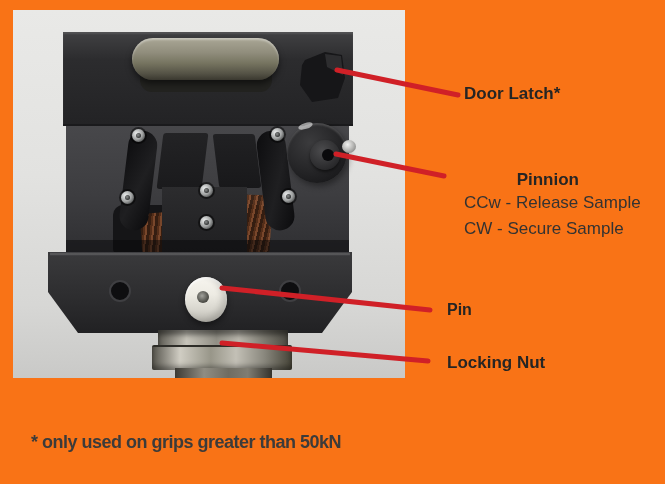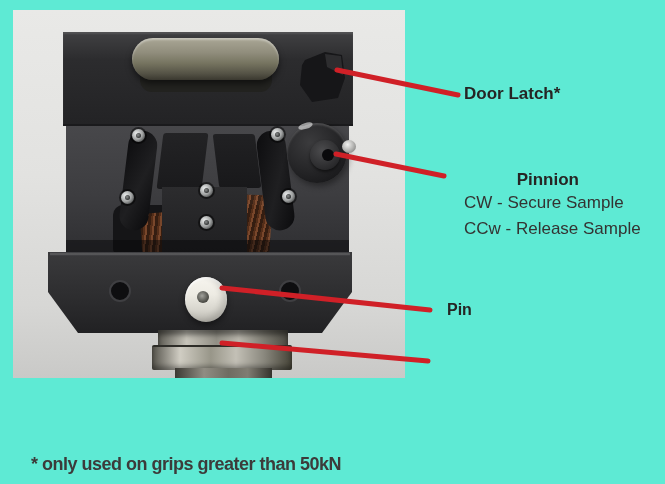--- a/index.html
+++ b/index.html
@@ -1,16 +1,16 @@
 <!DOCTYPE html>
 <html><head>
 <meta charset="utf-8">
 <style>
   html,body{margin:0;padding:0;background:#ffffff;}
-  .canvas{position:relative;width:665px;height:484px;background:#5eead4;overflow:hidden;
+  .canvas{position:relative;width:665px;height:484px;background:#f97316;overflow:hidden;
           font-family:"Liberation Sans",sans-serif;}
 
   
   .photo{position:absolute;left:13px;top:10px;width:392px;height:368px;overflow:hidden;
          background:linear-gradient(180deg,#e9e9e7 0%,#e2e2e0 45%,#d7d7d5 80%,#c9c9c7 100%);}
   .photo *{position:absolute;}
 
   .top-plate{left:50px;top:22px;width:290px;height:92px;
      background:linear-gradient(180deg,#414143 0%,#2c2c2e 30%,#232325 100%);
      border-bottom:2px solid #1a1a1c;box-shadow:inset 0 2px 2px rgba(255,255,255,.10);}
@@ -77,21 +77,21 @@
   .callouts{position:absolute;left:0;top:0;width:665px;height:484px;pointer-events:none;}
 
   
   .lbl{position:absolute;color:#262524;font-weight:700;white-space:nowrap;}
   .lbl-door{left:464px;top:84px;font-size:17px;line-height:20px;}
   .lbl-pinion{left:455px;top:169px;}
   .lbl-pinion .title{font-size:17px;line-height:21px;font-weight:700;color:#262524;text-align:center;}
   .lbl-pinion .sub{margin-left:9px;font-size:17px;line-height:26px;font-weight:400;color:#343332;white-space:nowrap;}
   .lbl-pin{left:447px;top:301px;font-size:16px;line-height:18px;text-align:right;}
   .lbl-nut{left:447px;top:353px;font-size:17px;line-height:20px;}
-  .footnote{position:absolute;left:31px;top:452px;font-size:18px;line-height:24px;
+  .footnote{position:absolute;left:31px;top:430px;font-size:18px;line-height:24px;
      font-weight:700;color:#3c3b3a;letter-spacing:-0.5px;white-space:nowrap;}
 </style>
 </head>
 <body>
 
 <div class="canvas">
 
   <div class="photo">
     <div class="mid-body"></div>
     <div class="jaw-opening"></div>
@@ -150,21 +150,22 @@
     <line x1="337" y1="70" x2="458" y2="95" stroke-width="5" stroke-linecap="round" stroke="#d02027"></line>
     <line x1="336" y1="154" x2="444" y2="176" stroke-width="5" stroke-linecap="round" stroke="#d02027"></line>
     <line x1="222" y1="288" x2="430" y2="310" stroke-width="5" stroke-linecap="round" stroke="#d02027"></line>
     <line x1="222" y1="343" x2="428" y2="361" stroke-width="5" stroke-linecap="round" stroke="#d02027"></line>
   </svg>
 
   <div class="lbl lbl-door">Door Latch*</div>
 
   <div class="lbl-pinion" style="position:absolute;">
     <div class="title">Pinnion</div>
+    <div class="sub">CCw - Release Sample</div>
     <div class="sub">CW - Secure Sample</div>
-    <div class="sub">CCw - Release Sample</div>
   </div>
 
   <div class="lbl lbl-pin">Pin</div>
 
+  <div class="lbl lbl-nut">Locking Nut</div>
 
   <div class="footnote">* only used on grips greater than 50kN</div>
 </div>
 
 </body></html>

